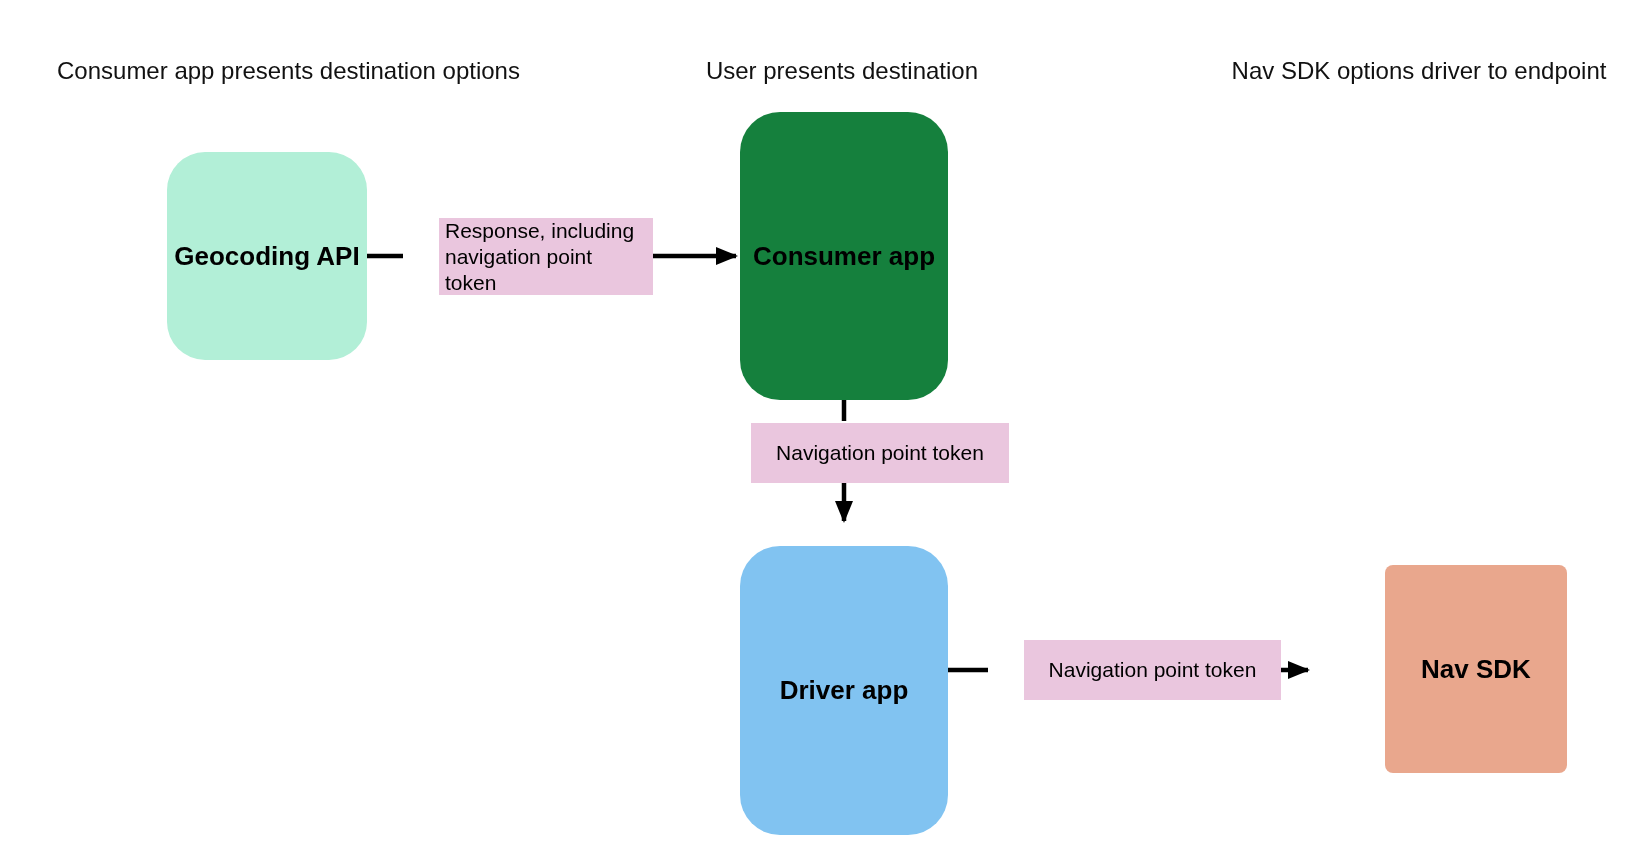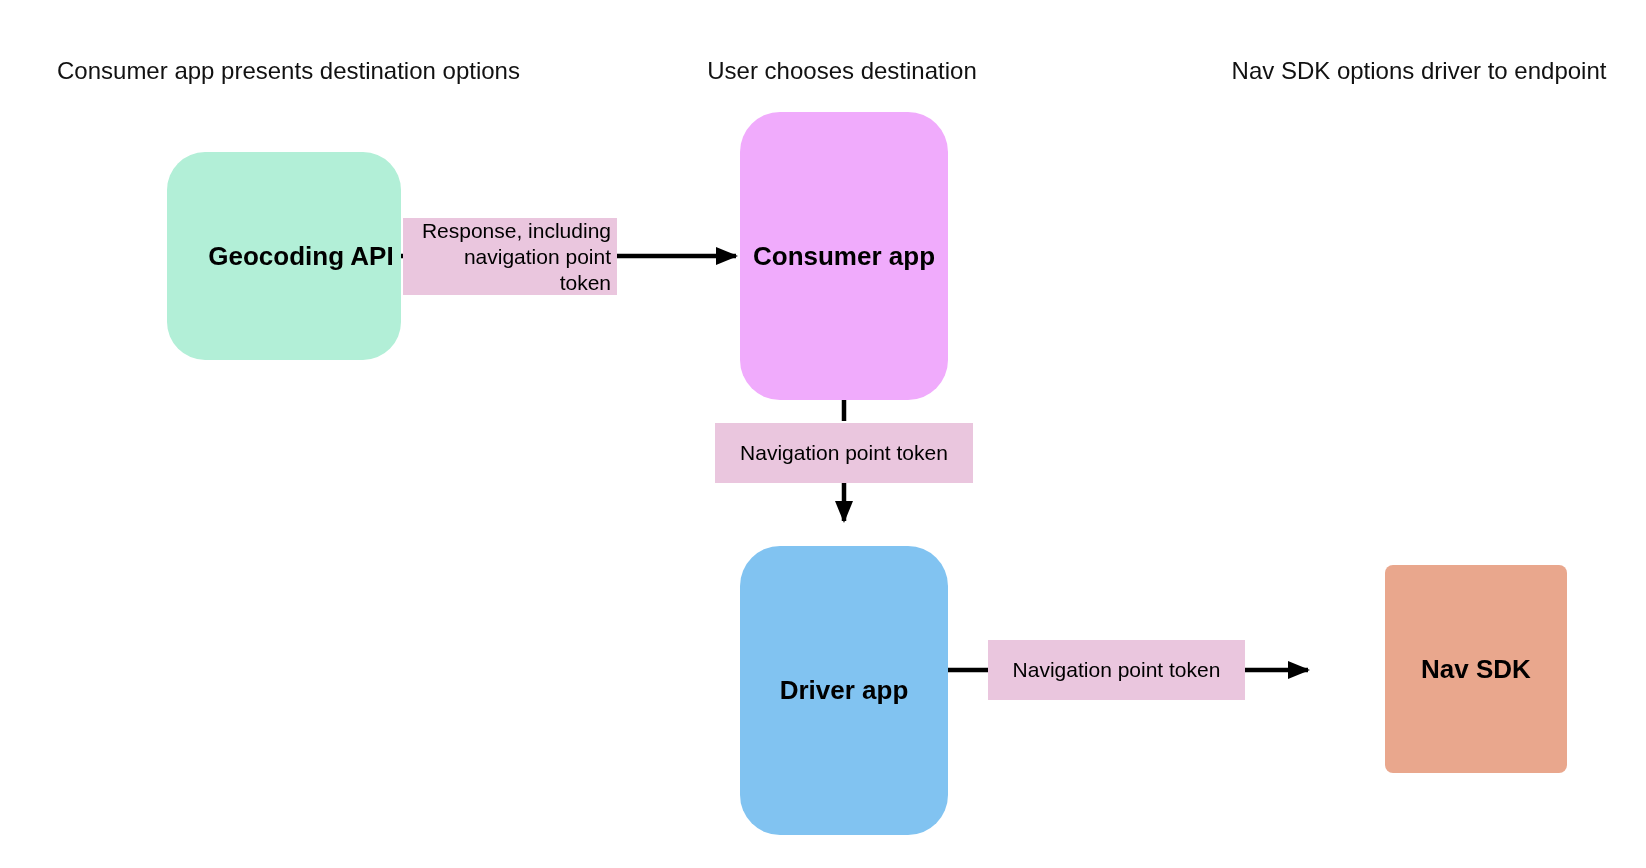--- a/index.html
+++ b/index.html
@@ -33,57 +33,58 @@
   .node {
     position: absolute;
     display: flex;
     align-items: center;
     justify-content: center;
     text-align: center;
     font-size: 26px;
     font-weight: bold;
     color: #000000;
   }
-  .node-geocoding { left: 167px; top: 152px; width: 200px; height: 208px; border-radius: 38px; padding-left: 34px; }
+  .node-geocoding { left: 167px; top: 152px; width: 200px; height: 208px; border-radius: 38px; }
   .node-consumer  { left: 740px; top: 112px; width: 208px; height: 288px; border-radius: 40px; }
   .node-driver    { left: 740px; top: 526px; width: 208px; height: 289px; border-radius: 40px; margin-top: 20px; }
   .node-navsdk    { left: 1385px; top: 565px; width: 182px; height: 208px; border-radius: 8px; }
 
   
   .edge-label {
     position: absolute;
     display: flex;
     align-items: center;
     justify-content: center;
-    text-align: right;
+    text-align: left;
     font-size: 21px;
     line-height: 26px;
     color: #000000;
     padding: 8px 6px;
     box-sizing: border-box;
+    margin-left: 36px;
   }
   .edge-label-1 { left: 403px; top: 218px; width: 214px; height: 77px; }
   .edge-label-2 { left: 715px; top: 423px; width: 258px; height: 60px; }
   .edge-label-3 { left: 988px; top: 640px; width: 257px; height: 60px; }
 
   
   .arrows {
     position: absolute;
     left: 0; top: 0;
     width: 1646px; height: 868px;
     pointer-events: none;
   }
 </style>
 </head>
 <body>
 
 <div class="canvas">
 
   <div class="stage-header h1">Consumer app presents destination options</div>
-  <div class="stage-header h2">User chooses destination</div>
+  <div class="stage-header h2">User presents destination</div>
   <div class="stage-header h3">Nav SDK options driver to endpoint</div>
 
   <svg class="arrows" viewBox="0 0 1646 868" xmlns="http://www.w3.org/2000/svg">
     <defs>
       <marker id="arrowhead" markerUnits="userSpaceOnUse" markerWidth="24" markerHeight="20" refX="20" refY="9" orient="auto">
         <path d="M0,0 L22,9 L0,18 Z" fill="#000000"></path>
       </marker>
     </defs>
 
     <line x1="367" y1="256" x2="403" y2="256" stroke="#000000" stroke-width="4.5"></line>
@@ -99,21 +100,21 @@
     <line x1="1245" y1="670" x2="1308" y2="670" stroke="#000000" stroke-width="4.5" marker-end="url(#arrowhead)"></line>
   </svg>
 
   <div class="edge-label edge-label-1" style="background-color: rgb(234, 198, 222);">Response, including navigation point token</div>
   <div class="edge-label edge-label-2" style="background-color: rgb(234, 198, 222);">Navigation point token</div>
   <div class="edge-label edge-label-3" style="background-color: rgb(234, 198, 222);">Navigation point token</div>
 
   <div class="node node-geocoding" style="background-color: rgb(178, 239, 215);">
     <span>Geocoding API</span>
   </div>
-  <div class="node node-consumer" style="background-color: #f0abfc;">
+  <div class="node node-consumer" style="background-color: #15803d;">
     <span>Consumer app</span>
   </div>
   <div class="node node-driver" style="background-color: rgb(129, 195, 241);">
     <span>Driver app</span>
   </div>
   <div class="node node-navsdk" style="background-color: rgb(233, 167, 141);">
     <span>Nav SDK</span>
   </div>
 
 </div>

